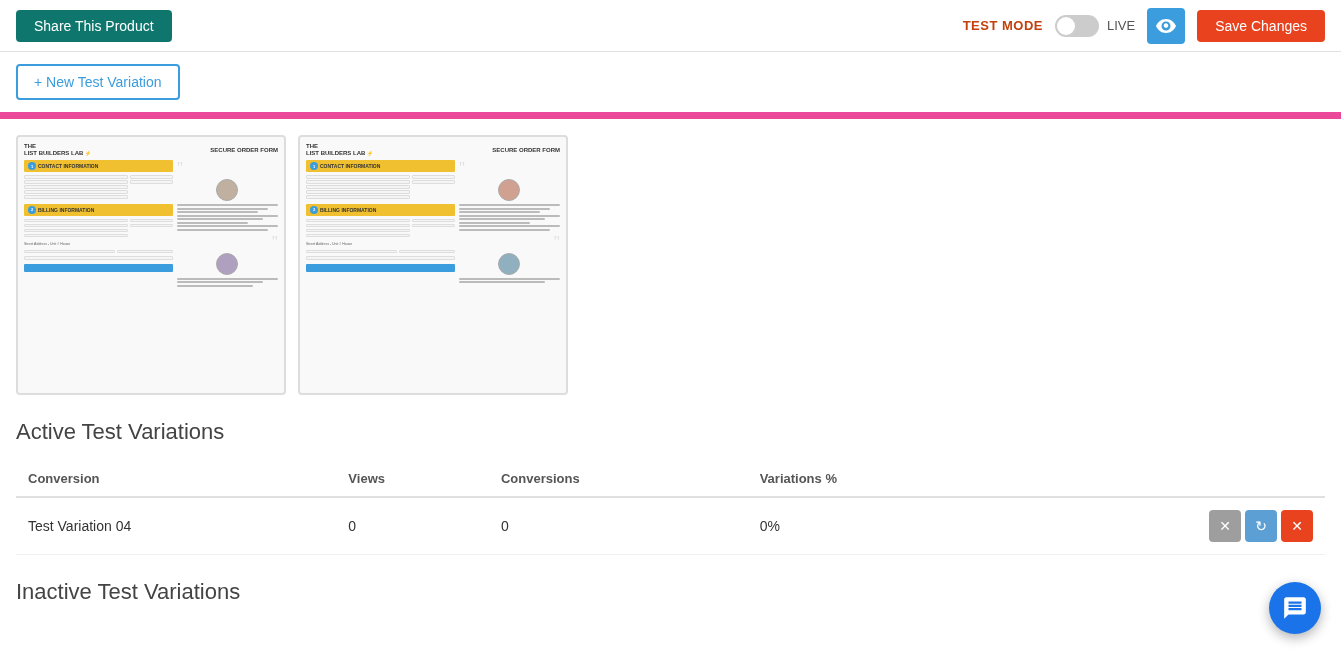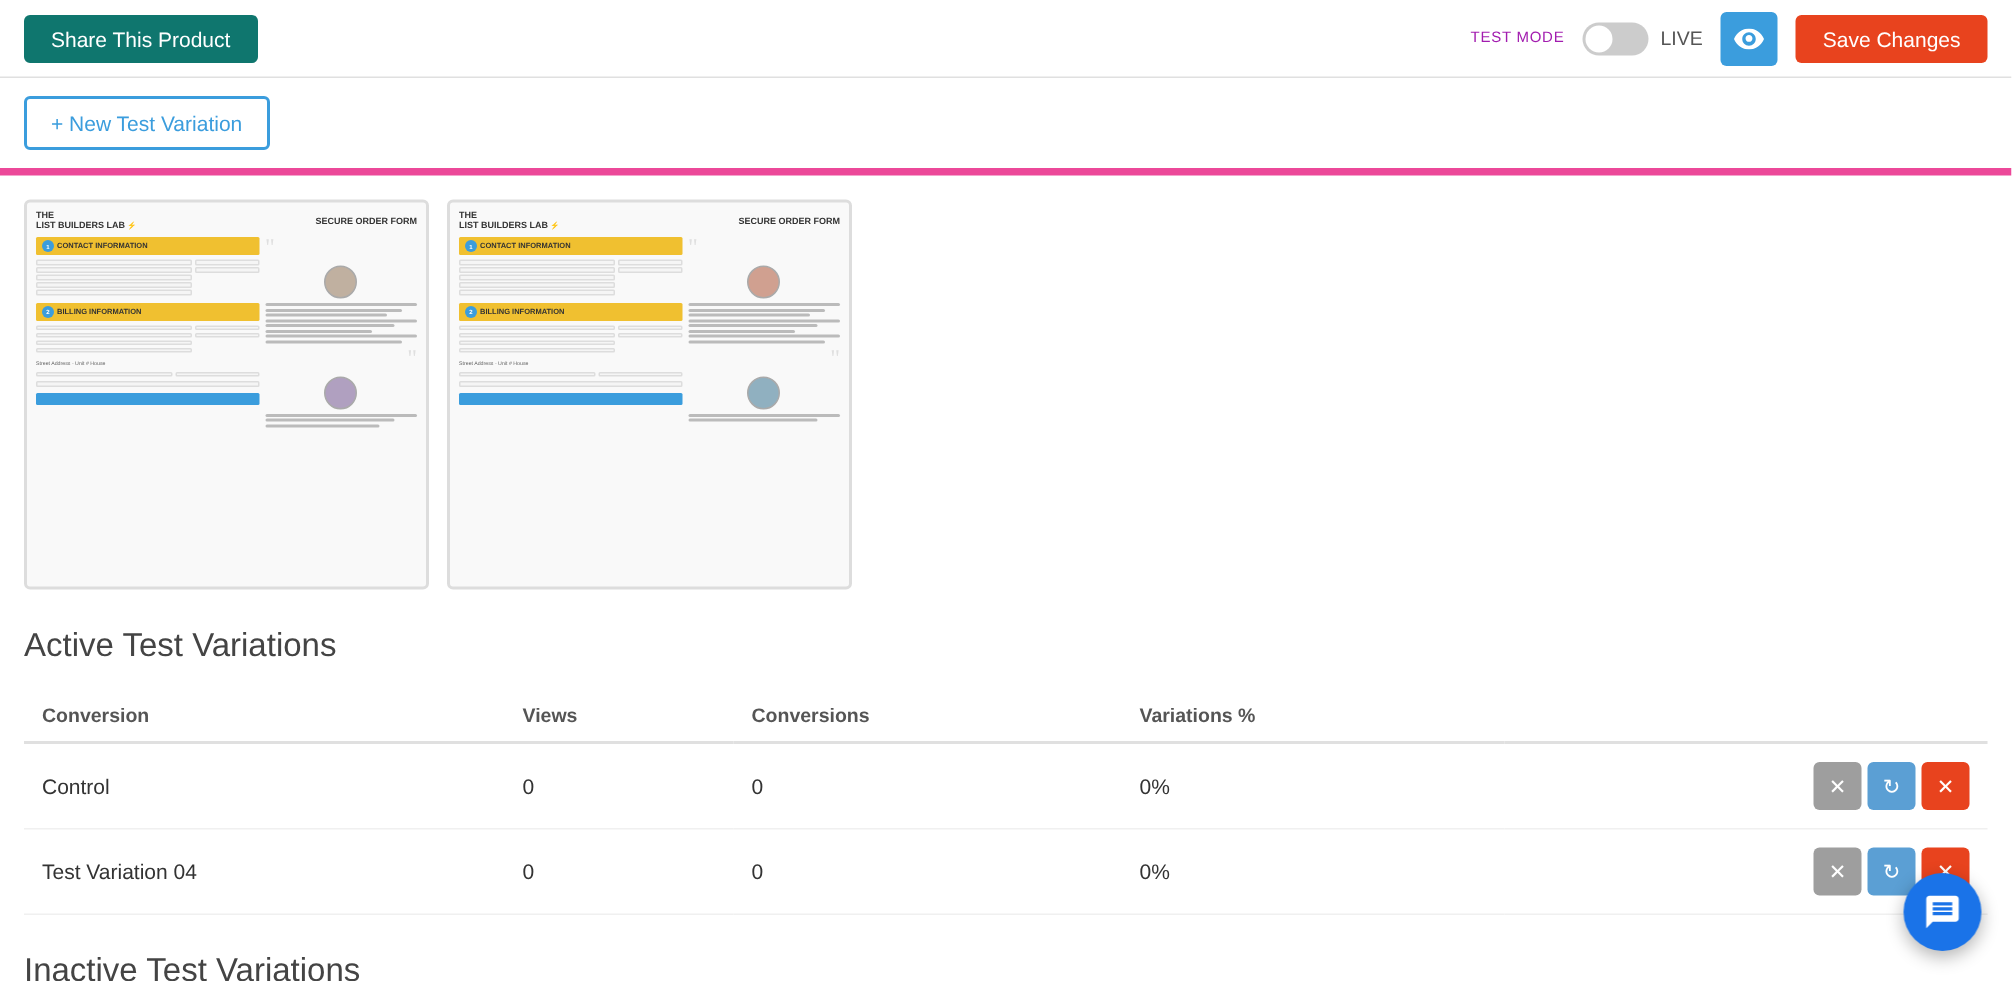--- a/index.html
+++ b/index.html
@@ -23,23 +23,23 @@
       font-size: 14px;
       cursor: pointer;
       font-weight: 500;
     }
     .header-right {
       display: flex;
       align-items: center;
       gap: 12px;
     }
     .test-mode-label {
-      font-size: 10px;
-      font-weight: 400;
-      color: #a21caf;
+      font-size: 13px;
+      font-weight: 700;
+      color: #c2410c;
       letter-spacing: 0.5px;
     }
     .toggle-container {
       display: flex;
       align-items: center;
       gap: 8px;
     }
     .toggle-switch {
       width: 44px;
       height: 22px;
@@ -83,21 +83,21 @@
       border-radius: 4px;
       padding: 8px 18px;
       font-size: 14px;
       cursor: pointer;
       font-weight: 500;
     }
 
     
     .sub-header {
       padding: 12px 16px;
-      border-bottom: 5px solid #ec4899;
+      border-bottom: 7px solid #ec4899;
     }
     .new-variation-btn {
       background: #fff;
       color: #3b9ddd;
       border: 2px solid #3b9ddd;
       border-radius: 4px;
       padding: 8px 16px;
       font-size: 14px;
       cursor: pointer;
       font-weight: 500;
@@ -384,33 +384,20 @@
     <thead>
       <tr>
         <th>Conversion</th>
         <th>Views</th>
         <th>Conversions</th>
         <th>Variations %</th>
         <th></th>
       </tr>
     </thead>
     <tbody id="active-tbody">
-    <tr>
-      <td>Control</td>
-      <td>0</td>
-      <td>0</td>
-      <td>0%</td>
-      <td>
-        <div class="actions-cell">
-          <button class="action-btn action-btn-gray" title="Cancel">✕</button>
-          <button class="action-btn action-btn-blue" title="Refresh">↻</button>
-          <button class="action-btn action-btn-red" title="Delete">✕</button>
-        </div>
-      </td>
-    </tr>
         <tr>
       <td>Test Variation 04</td>
       <td>0</td>
       <td>0</td>
       <td>0%</td>
       <td>
         <div class="actions-cell">
           <button class="action-btn action-btn-gray" title="Cancel">✕</button>
           <button class="action-btn action-btn-blue" title="Refresh">↻</button>
           <button class="action-btn action-btn-red" title="Delete">✕</button>

